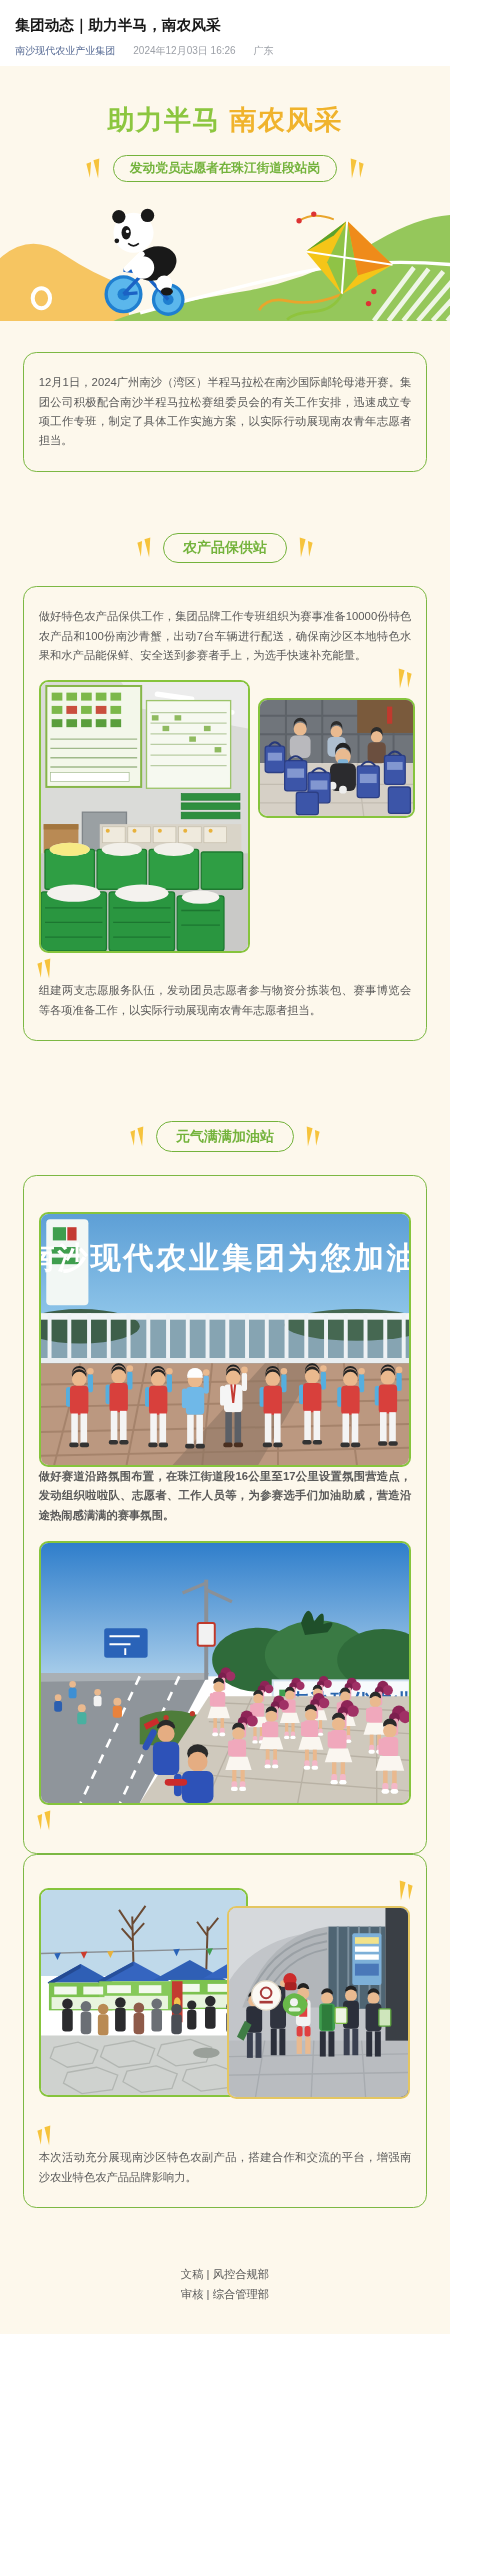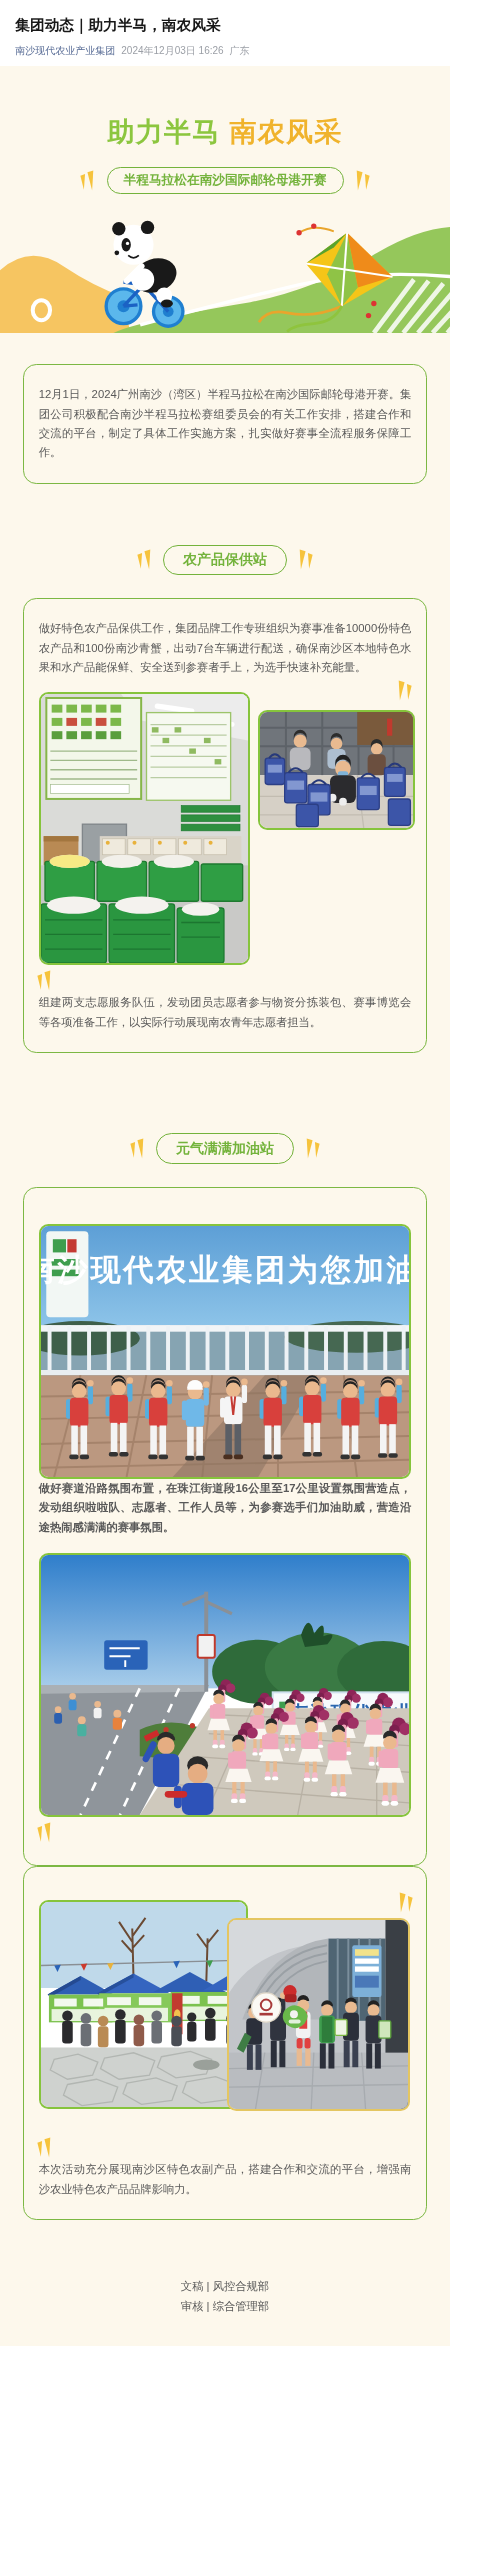--- a/index.html
+++ b/index.html
@@ -2,25 +2,25 @@
 <html style="font-size:10.7px"><head>
 <meta charset="utf-8">
 <style>
   html,body{margin:0;padding:0;background:#fff;}
   body{width:478px;font-family:"Liberation Sans","DejaVu Sans",sans-serif;}
   .page{width:450px;overflow:hidden;background:#fff;}
 
   
   .top{background:#fff;padding:16px 15.3px 8px;}
   .article-title{font-size:14.7px;line-height:1.35;color:#181818;font-weight:600;margin:0 0 8px;}
-  .byline{font-size:10px;color:#9b9fa6;display:flex;align-items:center;gap:6px;}
+  .byline{font-size:10px;color:#9b9fa6;display:flex;align-items:center;gap:18px;}
   .byline .account{color:#576b95;cursor:pointer;}
 
   
-  .body-bg{background:#fdf8ec;padding-top:48px;padding-bottom:29px;}
+  .body-bg{background:#fdf8ec;padding-top:36px;padding-bottom:29px;}
 
   .hero-title{text-align:center;font-size:27px;font-weight:800;letter-spacing:1.3px;margin:0;}
   .hero-title .t-green{color:#8cc63f;}
   .hero-title .t-yellow{color:#f0b32c;}
 
   .pill-row{display:flex;justify-content:center;align-items:center;gap:8.7px;}
   .hero-pill-row{margin-top:17.3px;}
   .pill-core{border:1.3px solid #74b33c;color:#74b33c;border-radius:666px;
     padding:4px 16px;font-size:12.7px;font-weight:700;background:transparent;white-space:nowrap;}
   .section-pill-row{margin-top:0;}
@@ -90,21 +90,21 @@
   <div class="body-bg">
 
     <h2 class="hero-title"><span class="t-green">助力半马</span><span> </span><span class="t-yellow">南农风采</span></h2>
 
     <div class="pill-row hero-pill-row">
       <span class="slash mirror">
           <svg viewBox="0 0 34 36">
             <use href="#slash-shape"></use>
           </svg>
         </span>
-      <span class="pill-core">半程马拉松在南沙国际邮轮母港开赛</span>
+      <span class="pill-core">发动党员志愿者在珠江街道段站岗</span>
       <span class="slash">
           <svg viewBox="0 0 34 36">
             <use href="#slash-shape"></use>
           </svg>
         </span>
     </div>
 
     <svg class="hero-illu" viewBox="0 0 716 172">
       <ellipse cx="62" cy="138" rx="15" ry="17" fill="none" stroke="#fff" stroke-width="6"></ellipse>
       <path d="M0,78 Q45,38 95,72 Q140,102 185,118 L195,172 L0,172 Z" fill="#f6c561"></path>
@@ -152,21 +152,21 @@
         <circle cx="221" cy="14" r="10" fill="#191919"></circle>
         <ellipse cx="189" cy="40" rx="7" ry="10" fill="#191919"></ellipse>
         <circle cx="191" cy="38" r="2.5" fill="#fff"></circle>
         <circle cx="175" cy="52" r="3.5" fill="#191919"></circle>
         <path d="M192,56 Q200,63 208,56" stroke="#191919" stroke-width="2.5" fill="none"></path>
         <path d="M212,72 Q200,84 190,94" stroke="#fff" stroke-width="9" fill="none" stroke-linecap="round"></path>
       </g>
     </svg>
 
     <div class="cbox intro-box">
-      <p>12月1日，2024广州南沙（湾区）半程马拉松在南沙国际邮轮母港开赛。集团公司积极配合南沙半程马拉松赛组委员会的有关工作安排，搭建合作和交流的平台，制定了具体工作实施方案，扎实做好赛事全流程服务保障工作。</p>
+      <p>12月1日，2024广州南沙（湾区）半程马拉松在南沙国际邮轮母港开赛。集团公司积极配合南沙半程马拉松赛组委员会的有关工作安排，迅速成立专项工作专班，制定了具体工作实施方案，以实际行动展现南农青年志愿者担当。</p>
     </div>
 
     <div class="pill-row section-pill-row sec-gap1">
       <span class="slash mirror">
           <svg viewBox="0 0 34 36">
             <use href="#slash-shape"></use>
           </svg>
         </span>
       <span class="pill-core">农产品保供站</span>
       <span class="slash">

